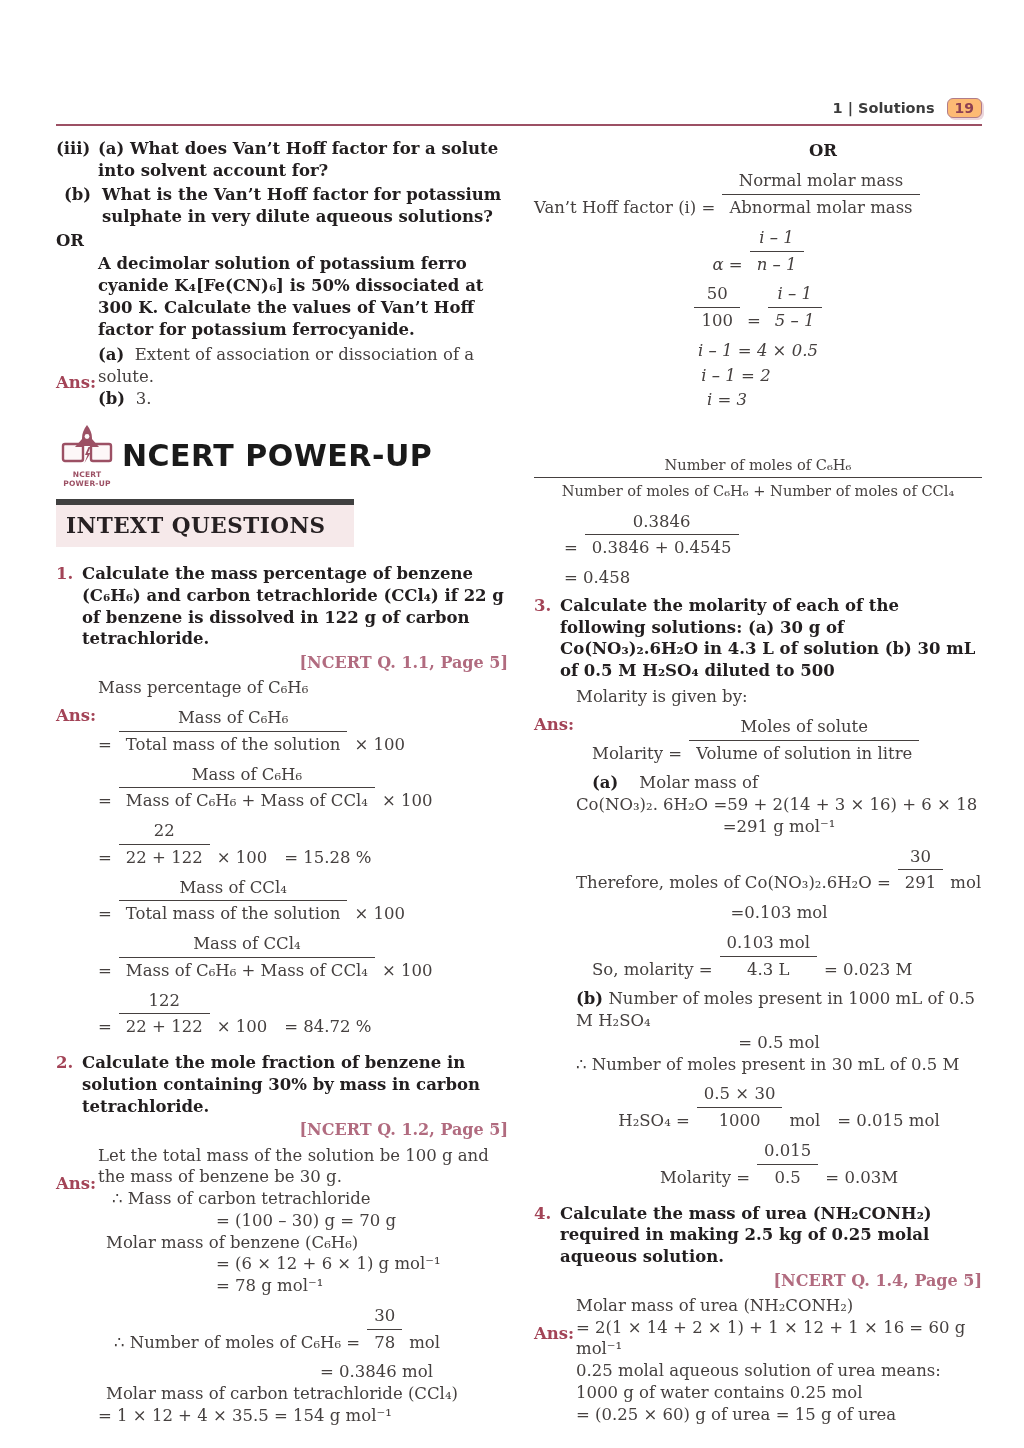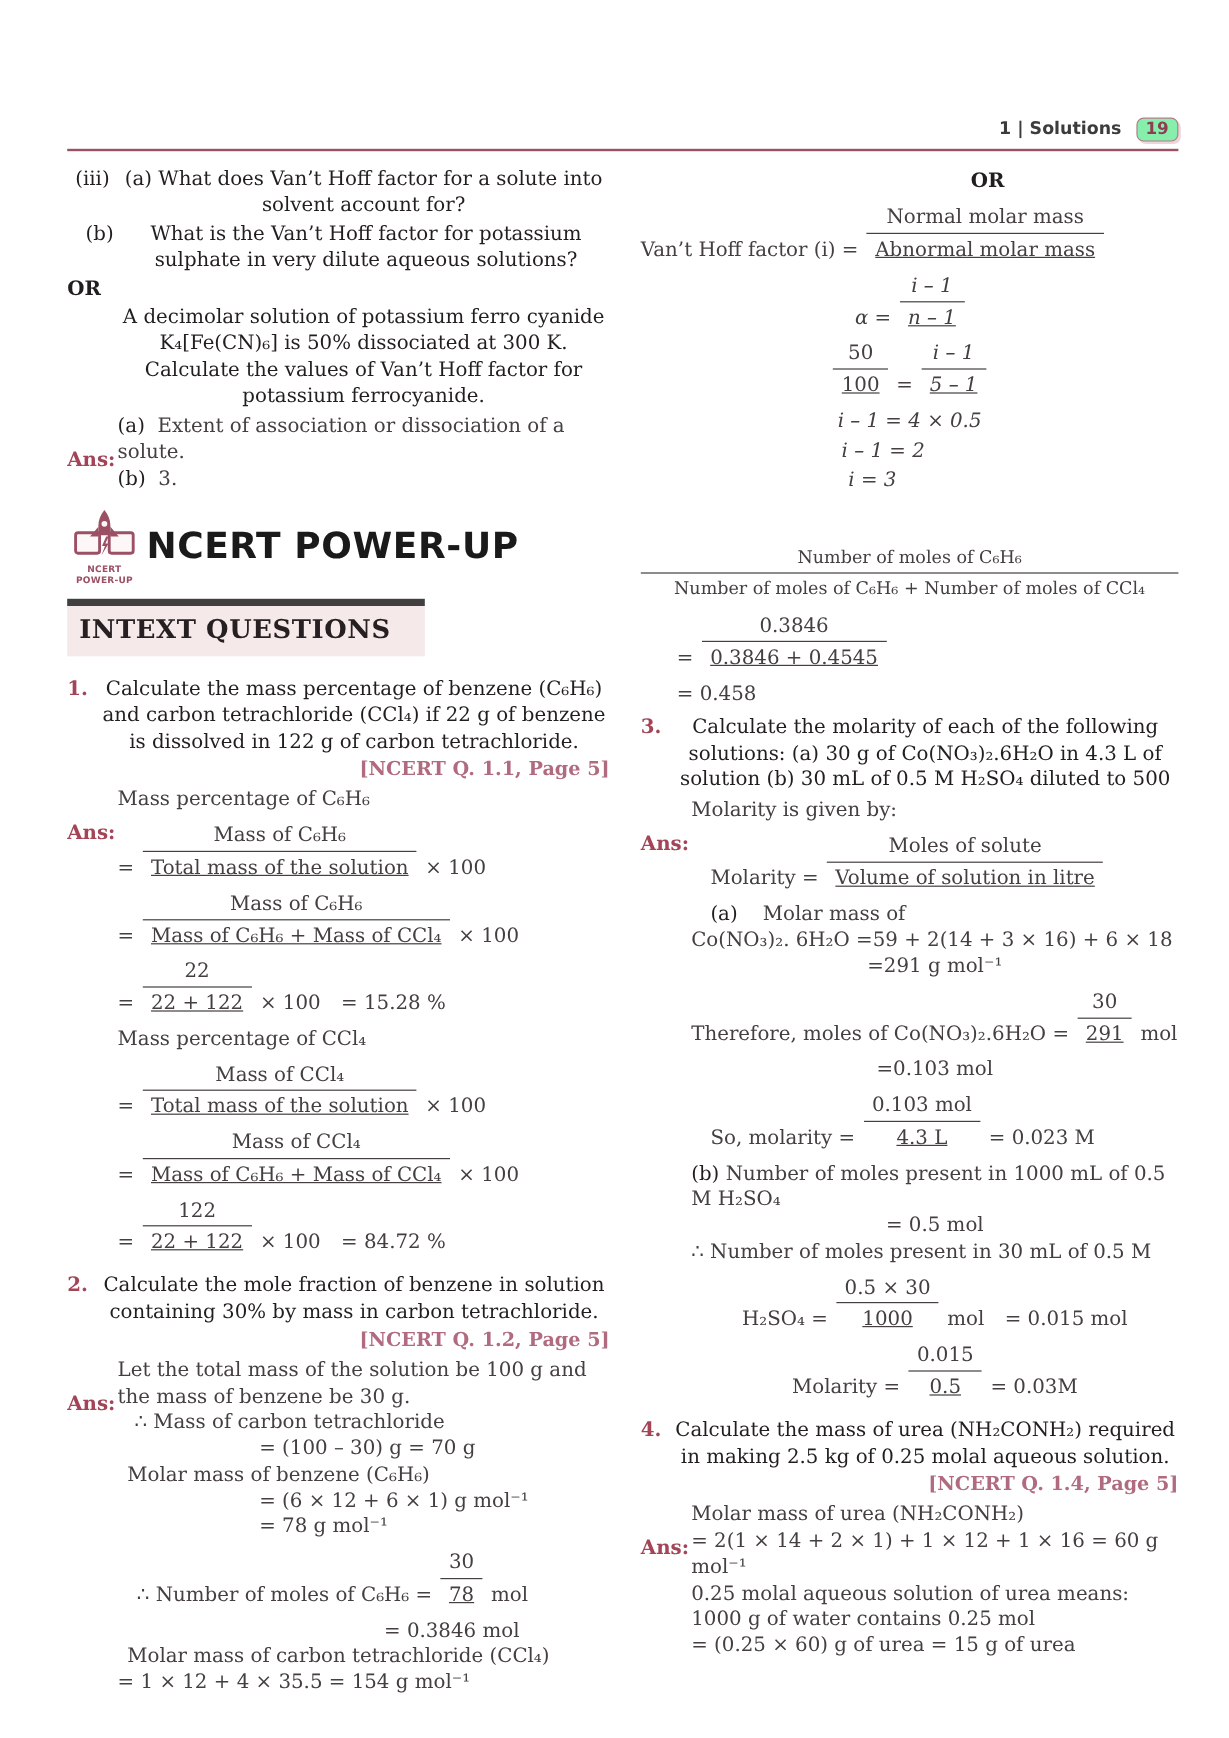--- a/index.html
+++ b/index.html
@@ -10,50 +10,50 @@
     color: #45403f; font-size: 16.5px; line-height: 1.32;
     overflow: hidden;
   }
   .page { width: 1024px; height: 1146px; padding: 98px 42px 20px 56px; }
 
   
   .hdr { display: flex; justify-content: flex-end; align-items: center; gap: 12px;
          font-family: "DejaVu Sans", "Liberation Sans", sans-serif; font-size: 14.5px;
          color: #3c3c3c; font-weight: 600; }
   .badge { min-width: 32px; padding: 0 7px; border: 1.6px solid #b07c8a; border-radius: 6px;
-           background: #86efac; color: #8d3f52; font-weight: 700; text-align: center;
+           background: #fdba74; color: #8d3f52; font-weight: 700; text-align: center;
            box-shadow: 2px 2px 0 #ecd6db; font-size: 14px; }
   .rule { border: none; border-top: 2px solid #9c5064; margin: 6px 0 12px 0; }
 
   .cols { display: flex; gap: 26px; }
   .colL { width: 452px; flex: none; }
   .colR { width: 448px; flex: none; }
 
-  .bold { font-weight: 400; color: #221e1f; text-align: center; }
+  .bold { font-weight: 700; color: #221e1f; }
   .accent { color: #a34457; font-weight: 700; }
   .ref { color: #b16b7f; font-weight: 700; text-align: right; font-size: 16px; margin-top: 2px; }
 
   
   .qrow { display: flex; margin-bottom: 2px; }
   .mk { flex: none; width: 42px; }
   .mkb { flex: none; width: 38px; }
   .qnum { flex: none; width: 26px; }
   .qtext { flex: 1; }
   .ansrow { display: flex; margin-top: 4px; }
   .anslbl { flex: none; width: 42px; margin-top: 28px; }
   .ansbody { flex: 1; min-width: 0; }
 
   .orlbl { font-weight: 700; color: #221e1f; margin: 2px 0; }
   .orpara { margin-left: 42px; margin-bottom: 4px; }
 
   
   .fl { display: flex; align-items: flex-end; gap: 7px; margin: 8px 0; }
   .fr { display: inline-block; text-align: center; }
   .fr .n { display: block; padding: 0 7px 2px; }
-  .fr .d { display: block; padding: 2px 7px 0; border-top: 1.4px solid #45403f; text-decoration: underline; }
+  .fr .d { display: block; padding: 2px 7px 0; border-top: 1.4px solid #45403f; }
   .res { margin-left: 10px; }
   .ctr { justify-content: center; }
   .tctr { text-align: center; }
   .ind16 { margin-left: 16px; }
   .ind120 { margin-left: 118px; }
   .ind220 { margin-left: 222px; }
   .mathit { font-style: italic; }
 
   .bigfrac { text-align: center; font-size: 14.6px; margin: 2px 0 10px; }
   .bigfrac .bfn { padding-bottom: 3px; }
@@ -161,21 +161,20 @@
           </div>
           <div class="fl">
             <span>=</span>
             <span class="fr">
                 <span class="n">22</span>
                 <span class="d">22 + 122</span>
               </span>
             <span>× 100</span>
             <span class="res">= 15.28 %</span>
           </div>
-          <div>Mass percentage of CCl₄</div>
           <div class="fl">
             <span>=</span>
             <span class="fr">
                 <span class="n">Mass of CCl₄</span>
                 <span class="d">Total mass of the solution</span>
               </span>
             <span>× 100</span>
           </div>
           <div class="fl">
             <span>=</span>

